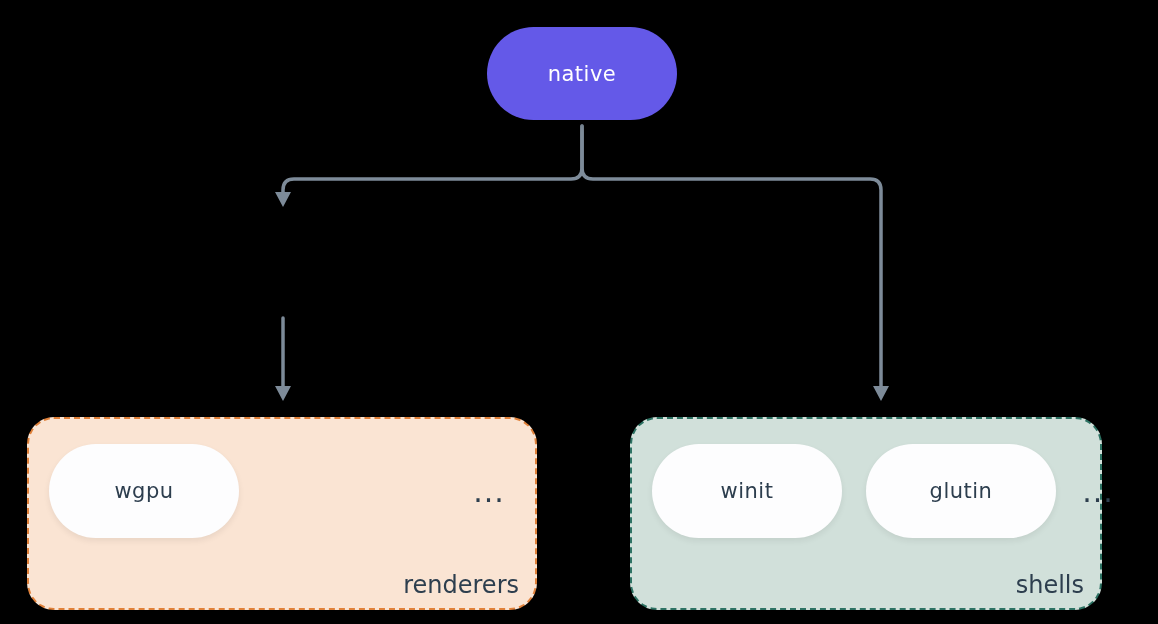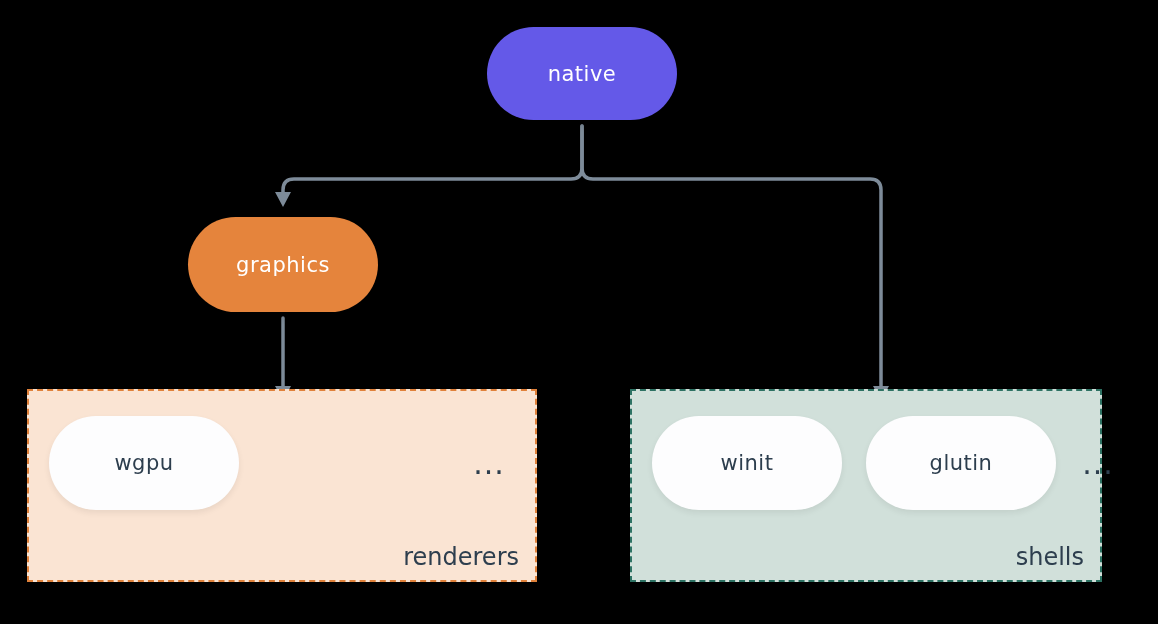--- a/index.html
+++ b/index.html
@@ -59,25 +59,26 @@
     box-shadow:0 3px 8px rgba(0,0,0,0.25);
   }
   .pill-graphics{
     left:188px;top:217px;width:190px;height:95px;
     background:var(--graphics-fill);
     color:var(--node-text);
     box-shadow:0 3px 8px rgba(0,0,0,0.25);
   }
   .group{
     position:absolute;
-    top:389px;
+    top:417px;
     height:193px;
     box-sizing:border-box;
     border-width:2px;
     border-style:dashed;
+    border-radius:27px;
   }
   .group-renderers{
     left:27px;width:510px;
     background:var(--renderers-bg);
     border-color:var(--renderers-border);
   }
   .group-shells{
     left:630px;width:472px;
     background:var(--shells-bg);
     border-color:var(--shells-border);
@@ -123,23 +124,20 @@
     <path class="edge" d="M 283 318 L 283 387"></path>
     <path class="head" d="M 275 192 L 291 192 L 283 207 Z"></path>
     <path class="head" d="M 873 386 L 889 386 L 881 401 Z"></path>
     <path class="head" d="M 275 386 L 291 386 L 283 401 Z"></path>
   </svg>
 
   <div class="pill pill-native">
     <span>native</span>
   </div>
 
-  <div class="pill pill-graphics">
-    <span>graphics</span>
-  </div>
 
   <div class="group group-renderers">
     <div class="pill pill-item pill-item-1">
       <span>wgpu</span>
     </div>
     <div class="ellipsis">...</div>
     <div class="group-label">renderers</div>
   </div>
 
   <div class="group group-shells">

